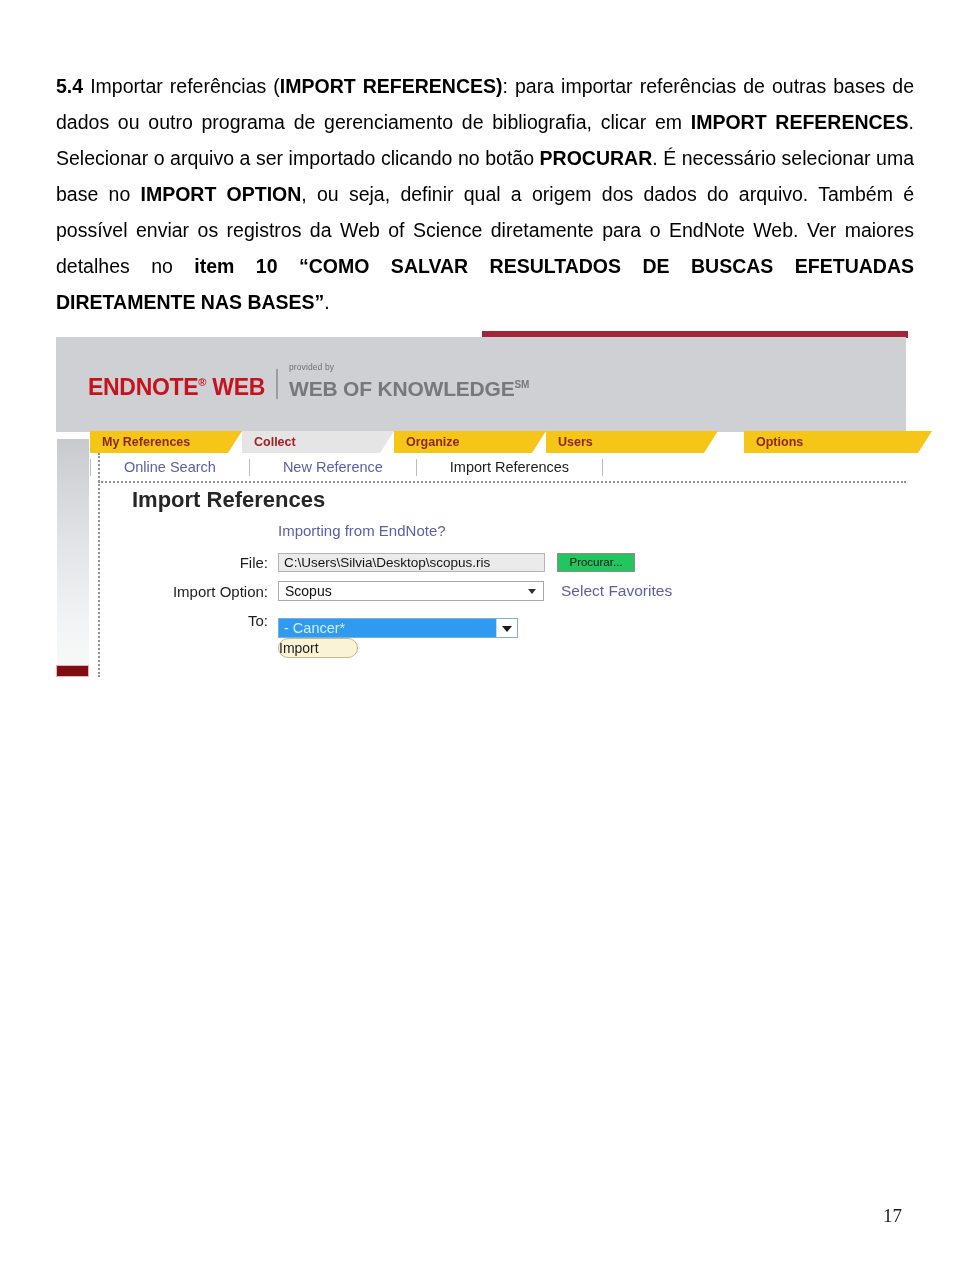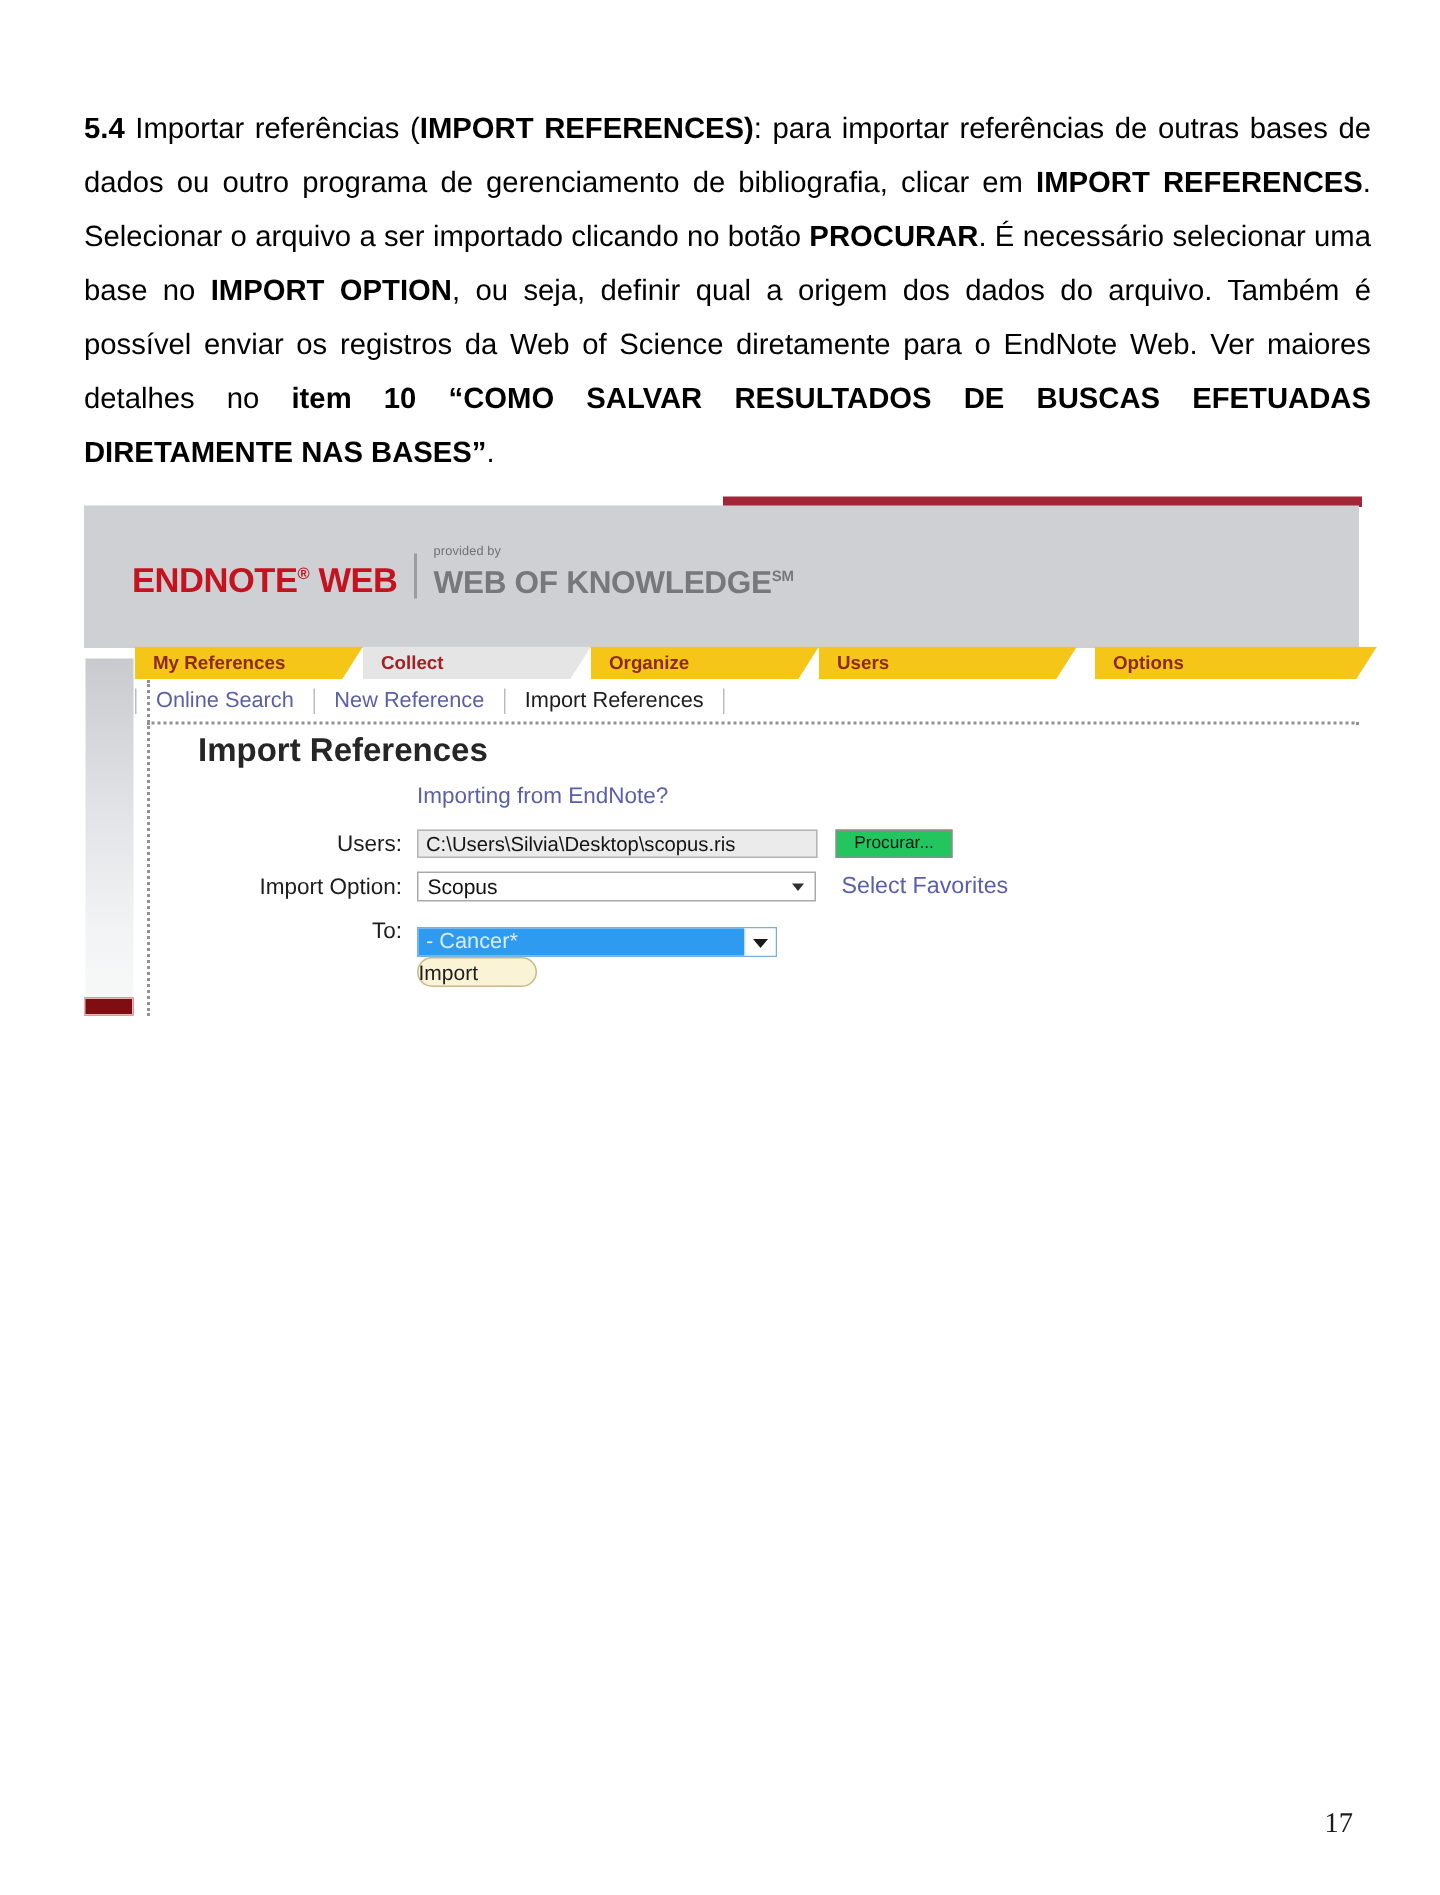--- a/index.html
+++ b/index.html
@@ -148,20 +148,21 @@
   
   .subnav {
     position: absolute;
     left: 34px;
     top: 122px;
     width: 816px;
     height: 28px;
     background: #ffffff;
     display: flex;
     align-items: center;
+    gap: 20px;
   }
   .subnav-sep {
     width: 1px;
     height: 17px;
     background: #b9bcc4;
     flex: 0 0 auto;
   }
   .subnav-item {
     font-family: "Liberation Sans", sans-serif;
     font-size: 14.5px;
@@ -398,21 +399,21 @@
         <div class="logo-wok"><span>WEB OF KNOWLEDGE</span><span class="sm">SM</span></div>
       </div>
     </div>
   </div>
 
   <div class="tabrow">
       <div class="tab" style="left: 34px; width: 152px;"><span>My References</span></div>
       <div class="tab active" style="left: 186px; width: 152px;"><span>Collect</span></div>
       <div class="tab" style="left: 338px; width: 152px;"><span>Organize</span></div>
       <div class="tab" style="left: 490px; width: 172px;"><span>Users</span></div>
-      <div class="tab" style="left: 674px; width: 188px;"><span>Options</span></div>
+      <div class="tab" style="left: 688px; width: 188px;"><span>Options</span></div>
     </div>
 
   <div class="subnav">
       <div class="subnav-sep"></div>
       <div class="subnav-item">Online Search</div>
       <div class="subnav-sep"></div>
       <div class="subnav-item">New Reference</div>
       <div class="subnav-sep"></div>
       <div class="subnav-item current">Import References</div>
       <div class="subnav-sep"></div>
@@ -424,21 +425,21 @@
   <div class="rail-redblock"></div>
 
   <div class="vrule"></div>
 
   <div class="panel">
     <h2 class="panel-title">Import References</h2>
 
     <div class="endnote-q">Importing from EndNote?</div>
 
     <div class="form-row">
-      <div class="form-label">Users:</div>
+      <div class="form-label">File:</div>
       <div class="text-input">C:\Users\Silvia\Desktop\scopus.ris</div>
       <div class="btn-procurar">Procurar...</div>
     </div>
 
     <div class="form-row">
       <div class="form-label">Import Option:</div>
       <div class="select">
         <span>Scopus</span>
         <span class="caret"></span>
       </div>

